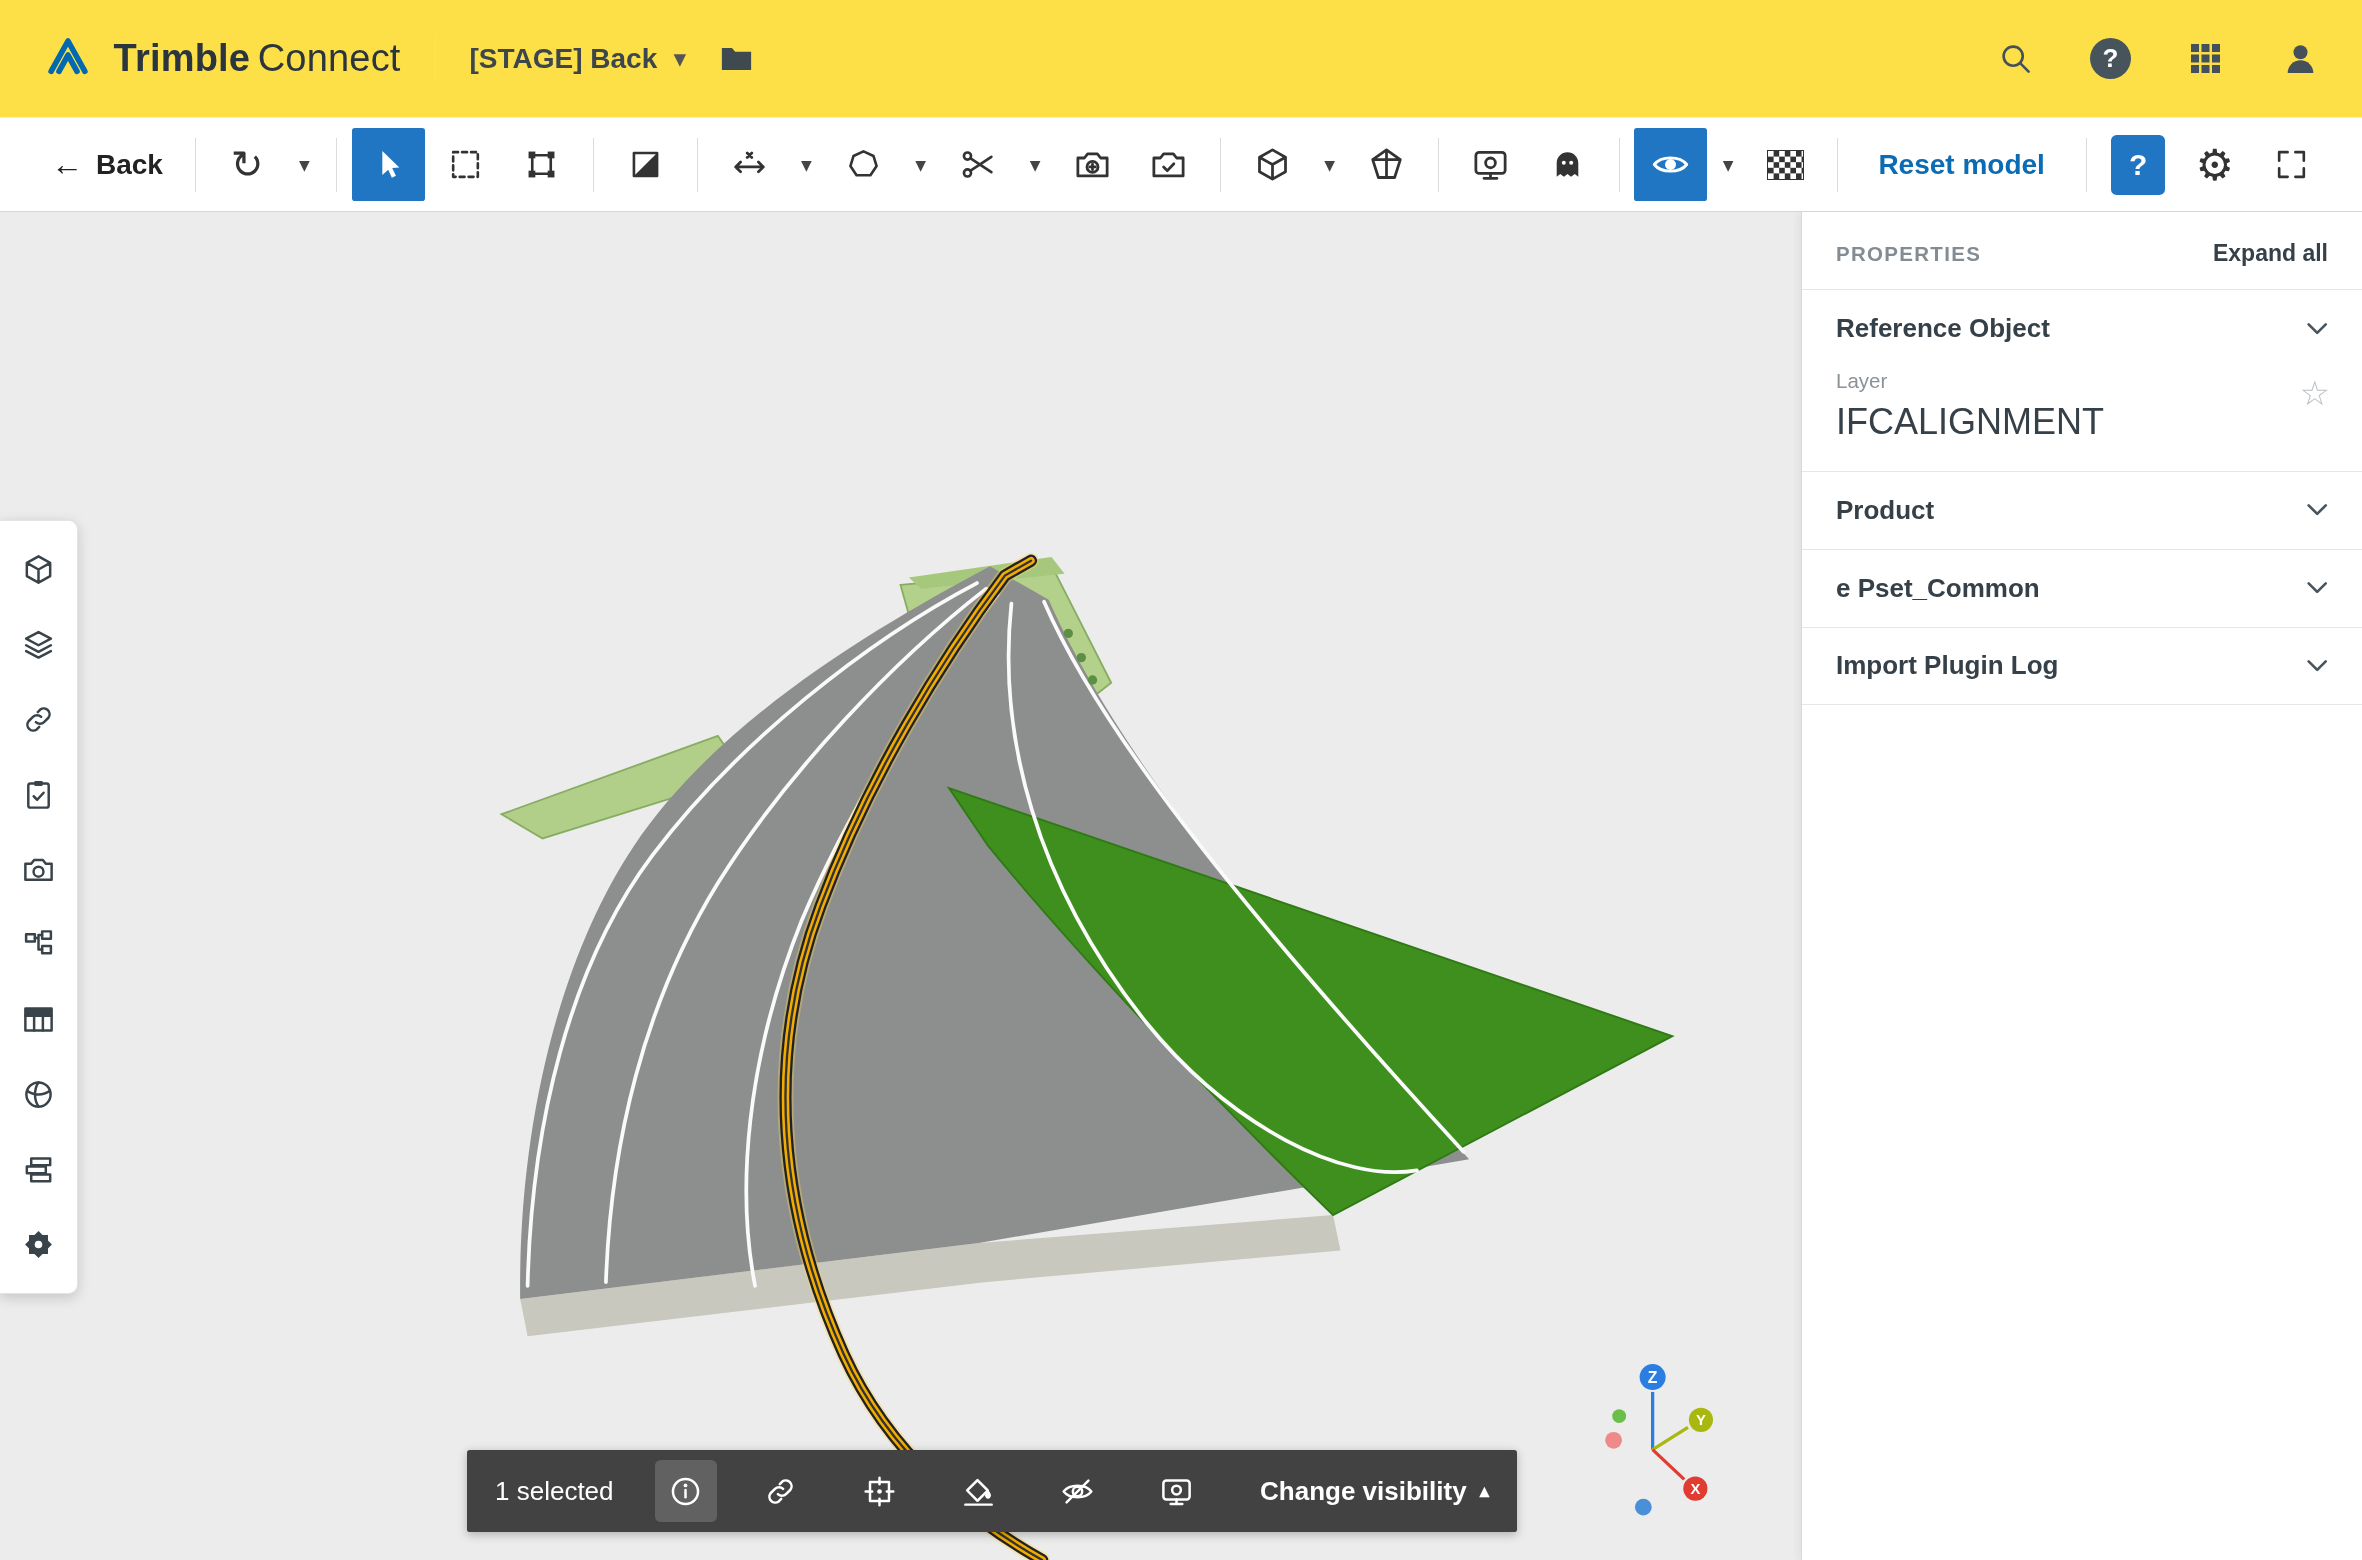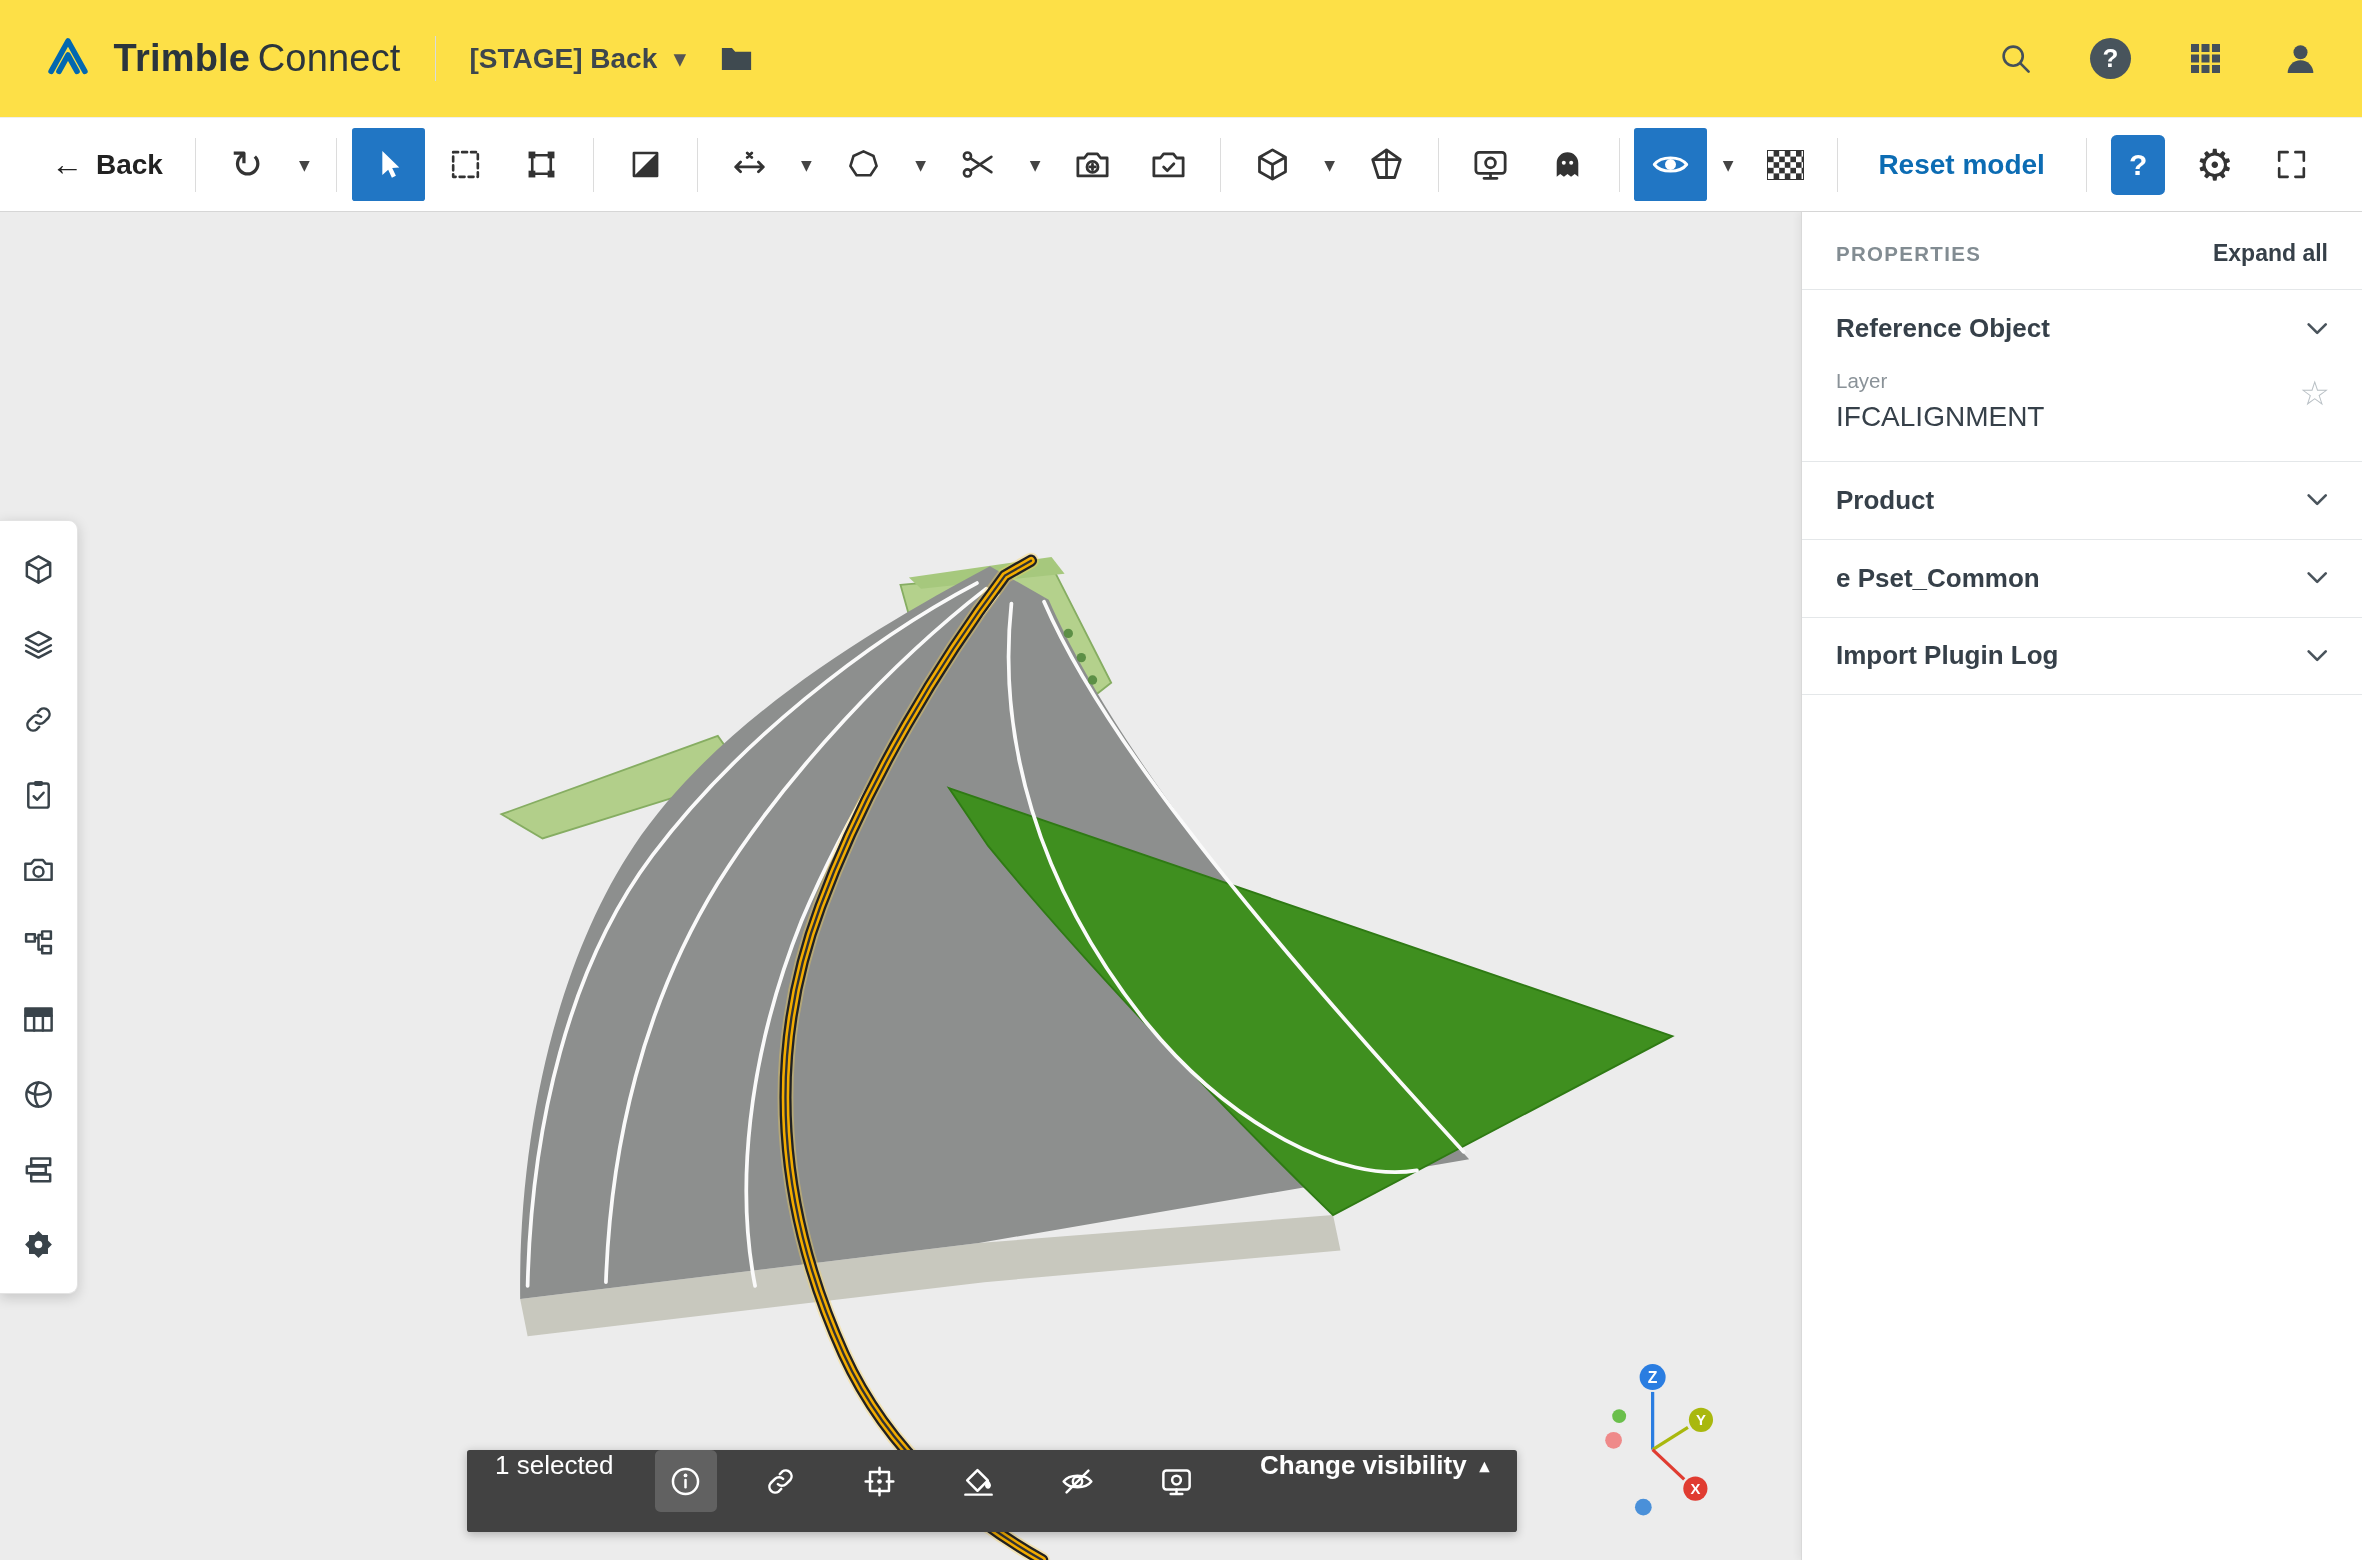--- a/index.html
+++ b/index.html
@@ -43,21 +43,21 @@
   .canvas { position:relative; width:1801px; height:1348px; background:#ececec; overflow:hidden; }
   .canvas > svg.scene { position:absolute; inset:0; }
 
   
   .left-rail { position:absolute; left:0; top:308px; width:78px; background:#fff; border:0.9px solid #e3e3e3; border-left:0;
                border-radius:0 9.3px 9.3px 0; box-shadow:0 3.7px 13px rgba(0,0,0,.16); padding:11.2px 0; display:flex; flex-direction:column; align-items:center; z-index:10; }
   .rail-btn { width:76px; height:75px; display:flex; align-items:center; justify-content:center; color:#39434a; }
 
   
   .selection-bar { position:absolute; left:467px; top:1238px; height:82px; background:#424242; border-radius:2.8px;
-                   display:flex; align-items:flex-start; padding:0 28px; gap:28px; color:#fff; z-index:15; box-shadow:0 2.8px 9.3px rgba(0,0,0,.25); }
+                   display:flex; align-items:center; padding:0 28px; gap:28px; color:#fff; z-index:15; box-shadow:0 2.8px 9.3px rgba(0,0,0,.25); }
   .sel-count { font-size:26px; margin-right:13px; white-space:nowrap; }
   .sel-btn { width:71px; height:62px; display:flex; align-items:center; justify-content:center; color:#fff; border-radius:5.6px; }
   .sel-btn.active { background:#616161; width:62px; }
   .vis-toggle { display:flex; align-items:center; gap:13px; font-size:26px; font-weight:700; margin-left:20.5px; white-space:nowrap; }
   .vis-toggle .caret { font-size:18.6px; }
 
   
   .gizmo { position:absolute; right:48px; bottom:32px; z-index:8; }
 
   
@@ -68,21 +68,21 @@
   .close-btn { font-size:37px; color:#4a545c; padding-left:9.3px; }
   .panel-sub { display:flex; align-items:center; justify-content:space-between; padding:28px 34px 22.4px 34px; }
   .props-heading { font-size:20.5px; font-weight:700; letter-spacing:1.3px; color:#828c92; }
   .expand-all { font-size:23px; font-weight:700; color:#364049; }
   .section-row { display:flex; align-items:center; justify-content:space-between; height:78px; padding:0 34px; border-top:0.9px solid #e4e7e9; }
   .section-row:last-of-type { border-bottom:0.9px solid #e4e7e9; }
   .section-label { font-size:26px; font-weight:700; color:#364049; }
   .chev { color:#4a545c; }
   .section-body { position:relative; padding:1.9px 34px 28px 34px; }
   .field-label { font-size:20.5px; color:#8a9298; }
-  .field-value { font-size:28px; color:#364049; margin-top:7.5px; }
+  .field-value { font-size:36px; color:#364049; margin-top:7.5px; }
   .star { position:absolute; right:32px; top:5.6px; font-size:34px; color:#b9c0c5; }
 
   .ic { fill:none; stroke:currentColor; stroke-width:1.7; stroke-linecap:round; stroke-linejoin:round; display:block; }
 </style>
 </head>
 <body>
 
 <div class="app">
 
   <header class="app-header">

